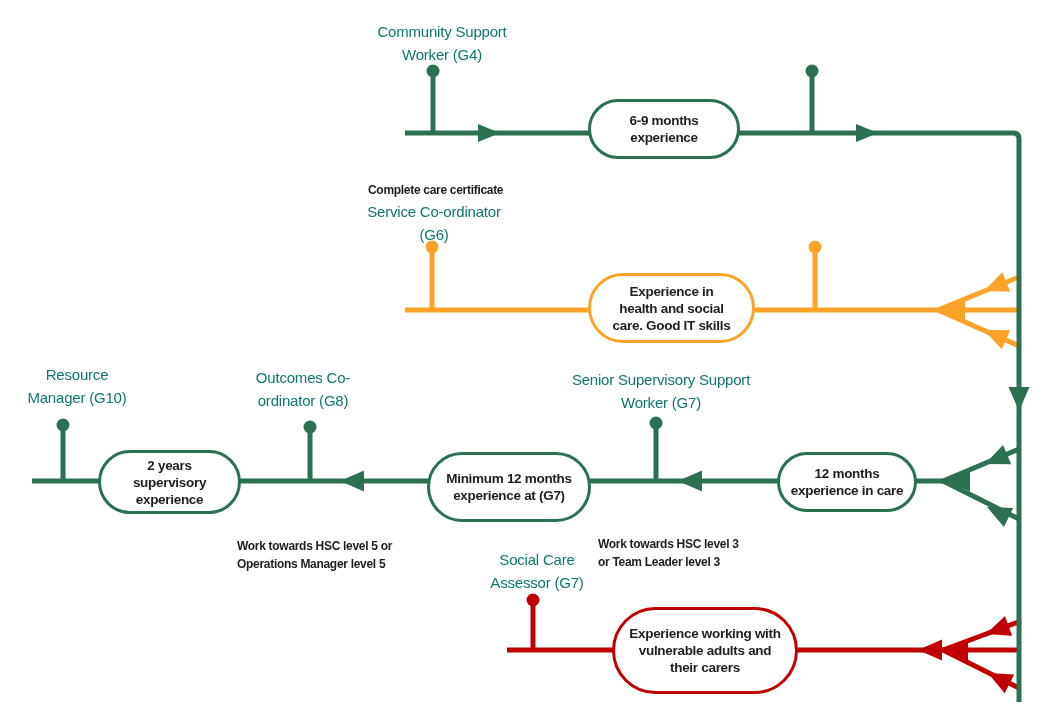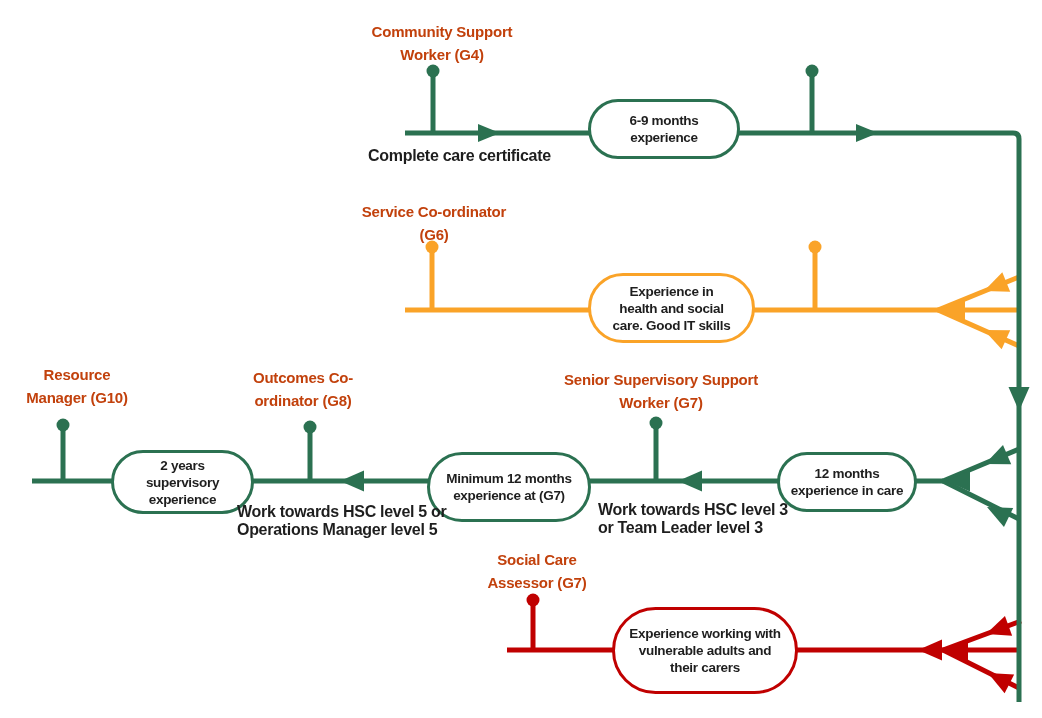--- a/index.html
+++ b/index.html
@@ -9,31 +9,31 @@
   }
   .canvas svg{position:absolute;left:0;top:0;}
   .oval{
     position:absolute;background:#ffffff;border:3.5px solid #000;
     border-radius:999px;display:flex;align-items:center;justify-content:center;
     text-align:center;font-weight:bold;font-size:13.5px;line-height:17px;
     letter-spacing:-0.3px;white-space:pre;color:#1E1E1E;box-sizing:border-box;
   }
   .role{
     position:absolute;transform:translateX(-50%);text-align:center;
-    font-weight:bold;font-size:15px;line-height:23px;letter-spacing:-0.2px;
-    white-space:pre;color:#c2410c;
+    font-weight:normal;font-size:15px;line-height:23px;letter-spacing:-0.2px;
+    white-space:pre;color:#0f766e;
   }
   .note{
-    position:absolute;font-weight:bold;font-size:16px;line-height:17.5px;
-    letter-spacing:-0.3px;white-space:pre;color:#1E1E1E;
+    position:absolute;font-weight:bold;font-size:12px;line-height:17.5px;
+    letter-spacing:-0.3px;white-space:pre;color:#1E1E1E;margin-top:35px;
   }
   
   .oval-r1 {left:588px;top:99px; width:152px;height:60px;}
   .oval-r2 {left:588px;top:273px;width:167px;height:70px;}
-  .oval-r3a{left:111px; top:450px;width:143px;height:64px;}
+  .oval-r3a{left:98px; top:450px;width:143px;height:64px;}
   .oval-r3b{left:427px;top:452px;width:164px;height:70px;}
   .oval-r3c{left:777px;top:452px;width:140px;height:60px;}
   .oval-r4 {left:612px;top:607px;width:186px;height:87px;}
 </style>
 </head>
 <body>
 
 <div class="canvas">
 
   <svg width="1042" height="718" viewBox="0 0 1042 718">

